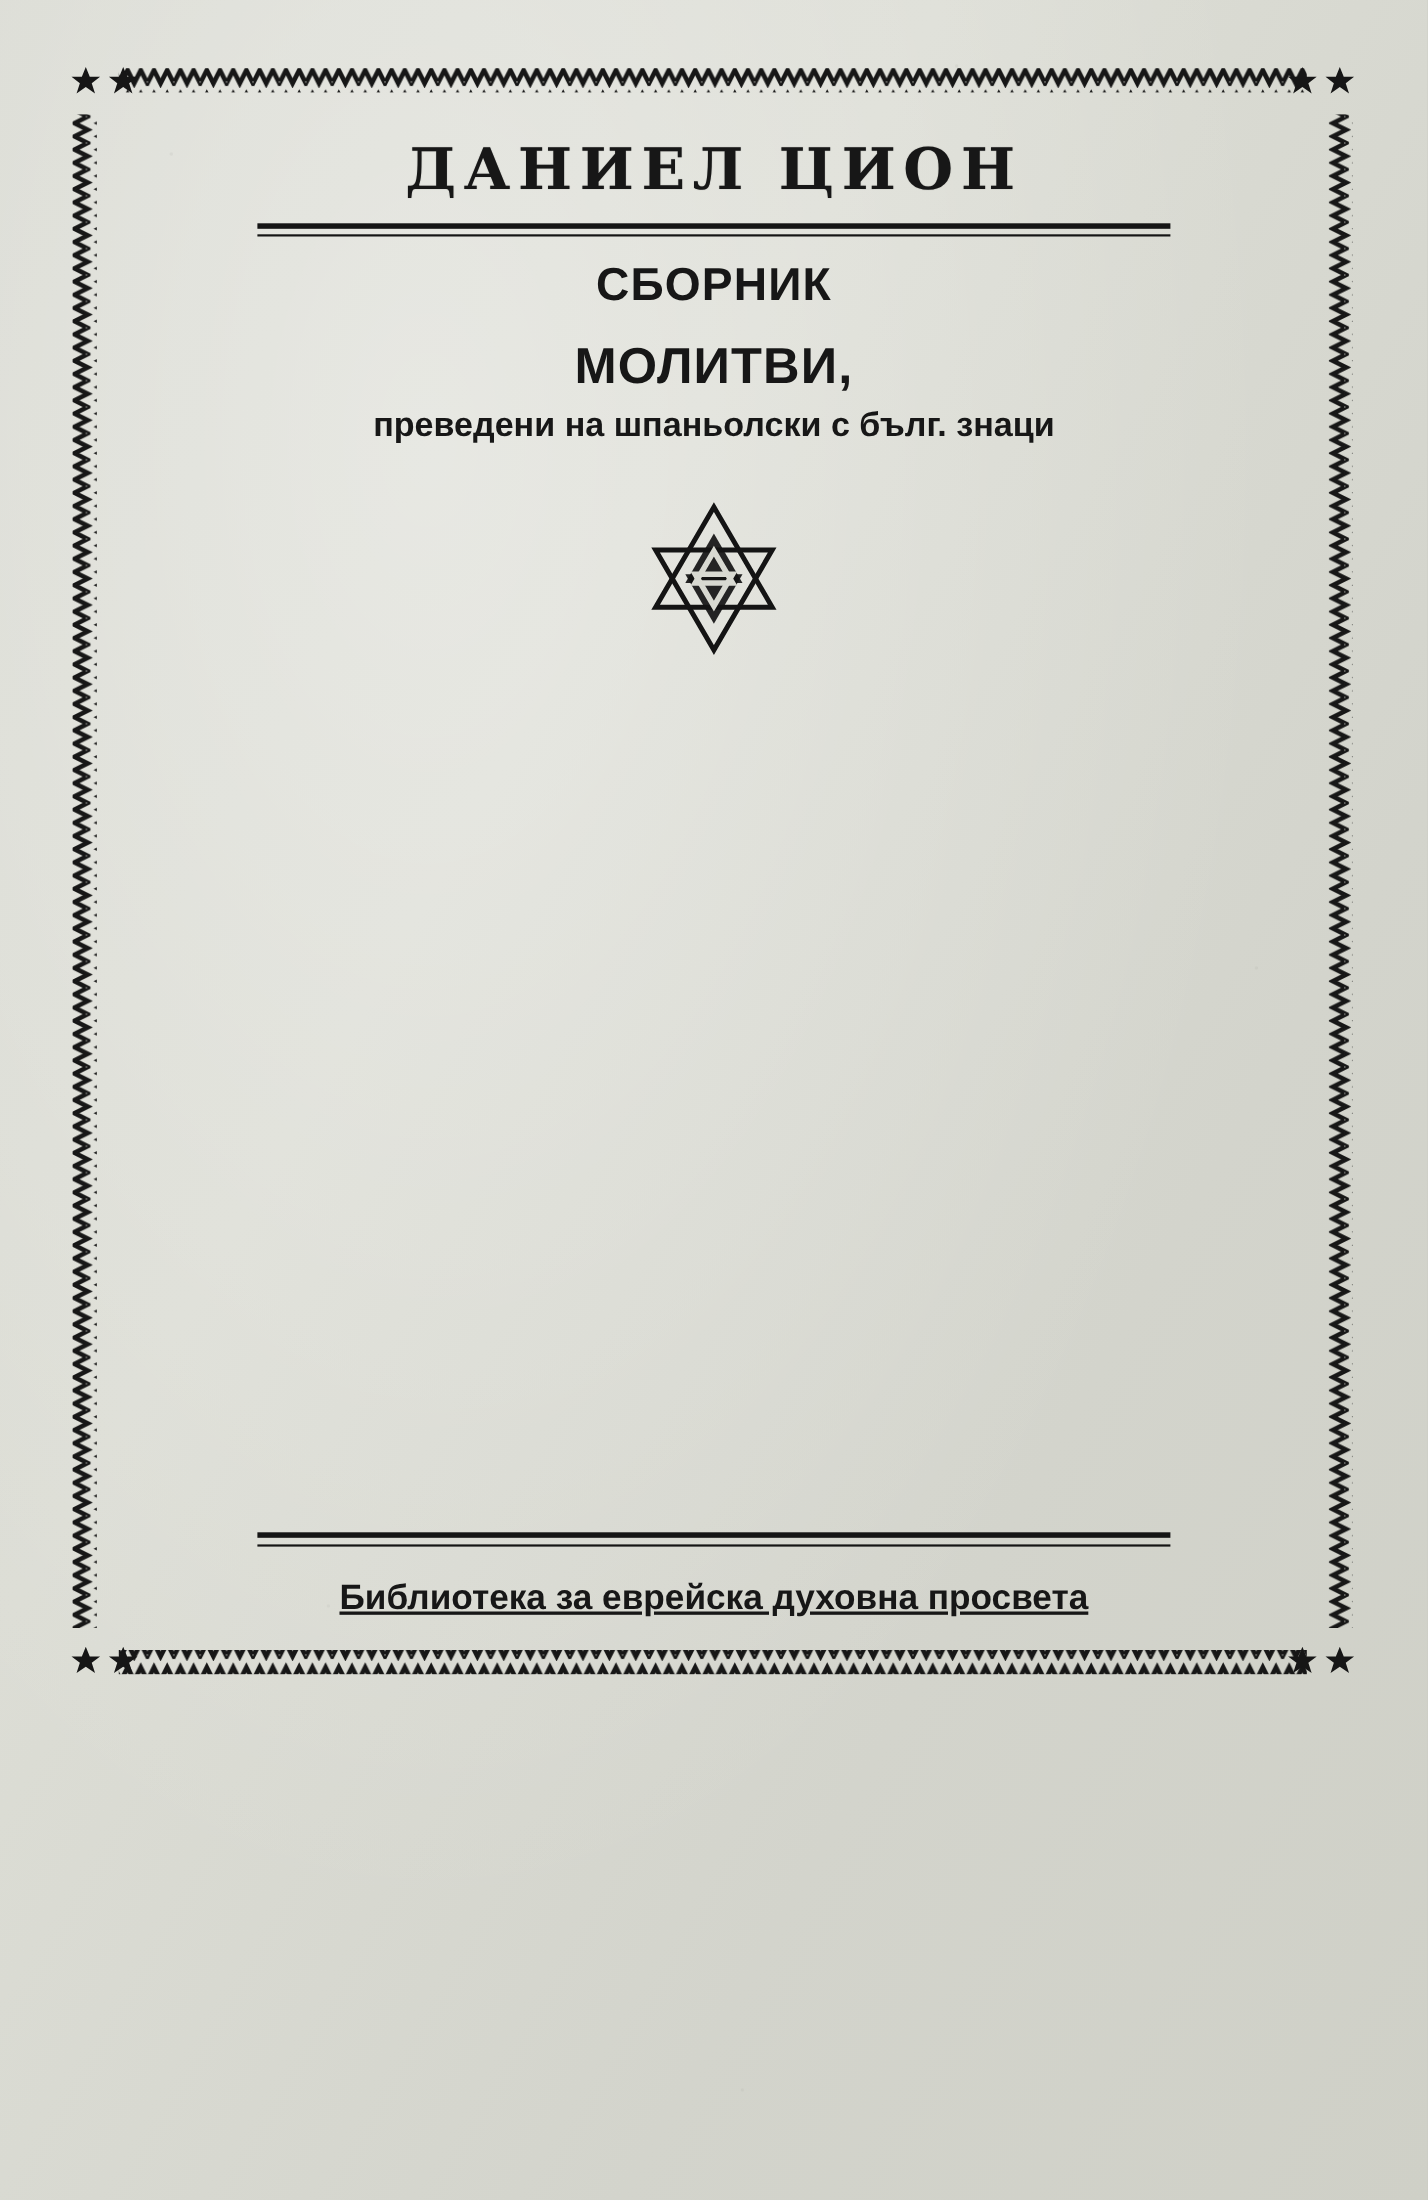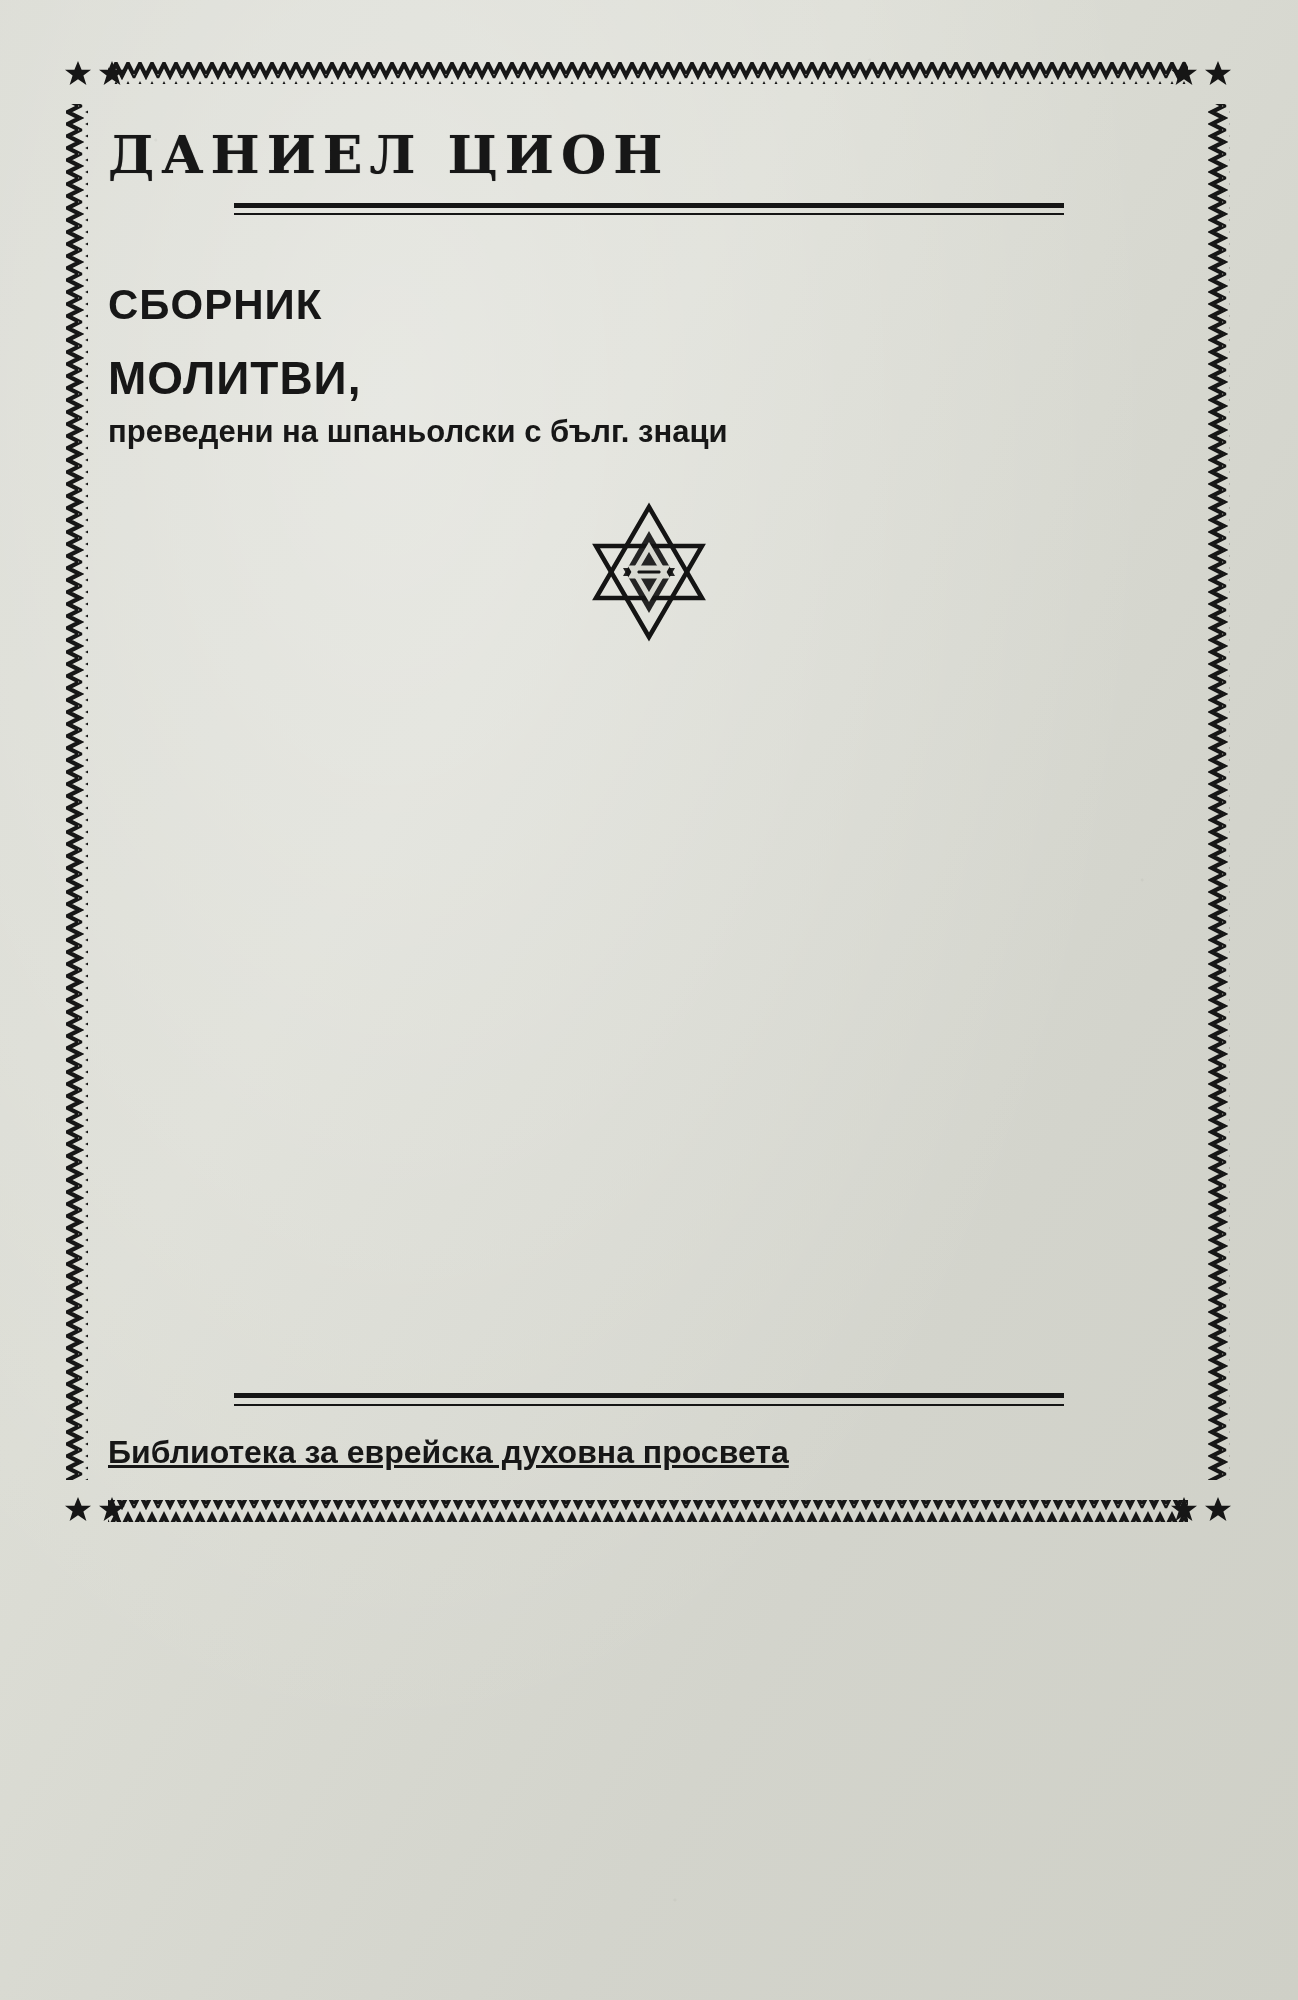--- a/index.html
+++ b/index.html
@@ -48,21 +48,21 @@
   }
   .border-frame svg { display: block; }
 
   
   .content {
     position: absolute;
     left: 108px;
     top: 86px;
     width: 1082px;
     height: 1414px;
-    text-align: left;
+    text-align: center;
     color: #171717;
   }
 
   
   .author-name {
     font-family: "DejaVu Serif", serif;
     font-weight: bold;
     font-size: 52px;
     letter-spacing: 7px;
     line-height: 1.05;
@@ -118,21 +118,21 @@
   .subtitle {
     margin-top: 50px;
     font-size: 40px;
     font-weight: bold;
     line-height: 1.3;
     letter-spacing: 0.2px;
   }
 
   
   .sbornik {
-    margin-top: 66px;
+    margin-top: 20px;
     font-size: 42px;
     font-weight: bold;
     letter-spacing: 1px;
   }
   .desc {
     margin-top: 12px;
     font-size: 33px;
     font-weight: bold;
     line-height: 1.28;
   }

